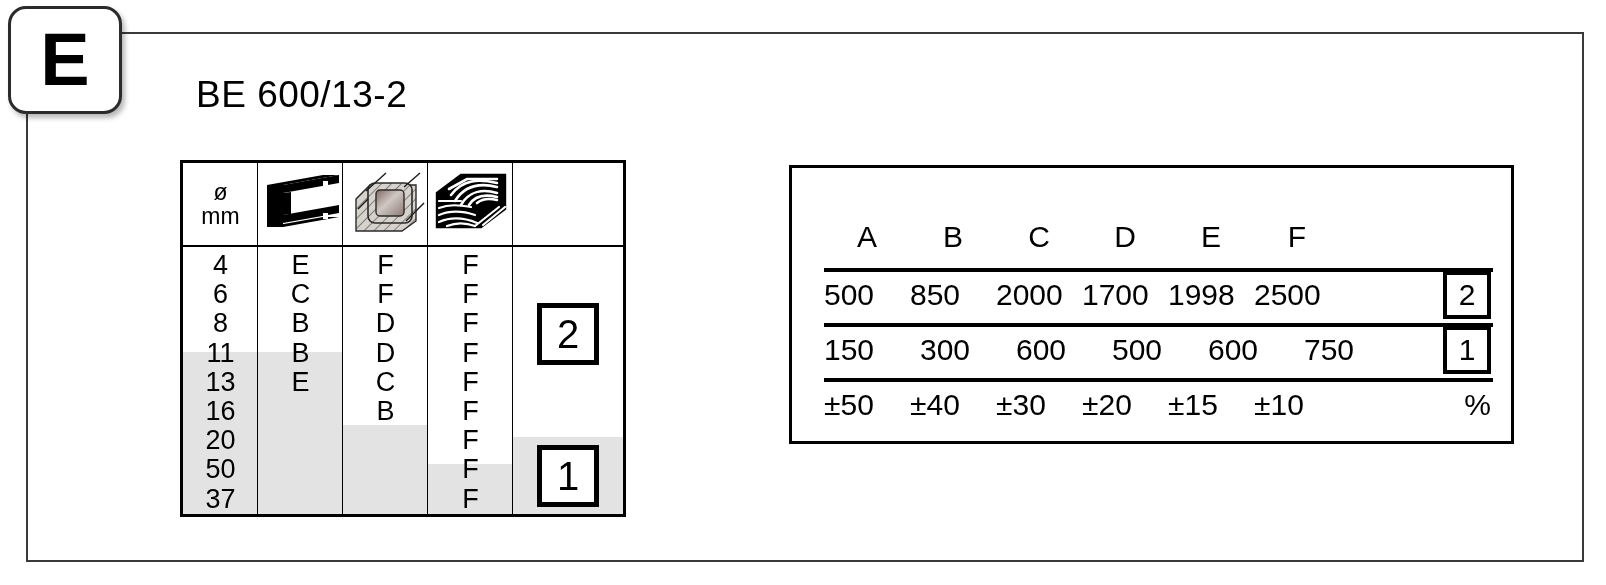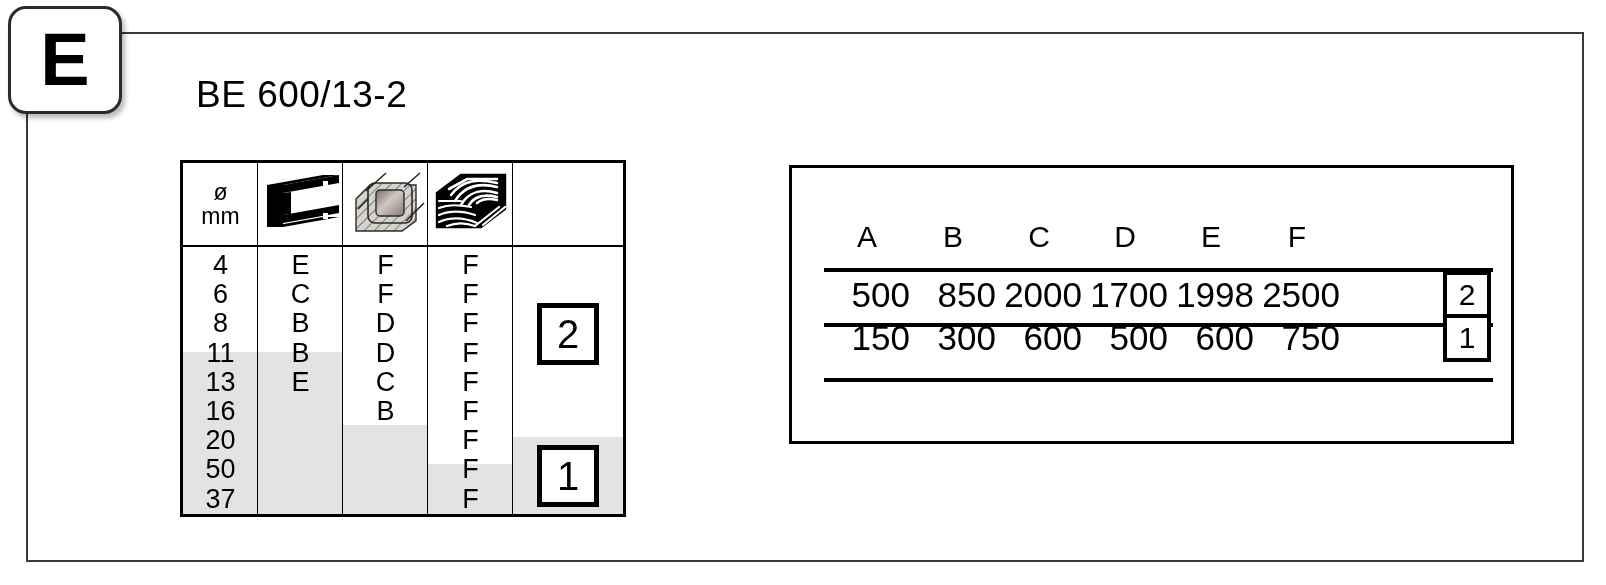--- a/index.html
+++ b/index.html
@@ -176,22 +176,22 @@
   .ref-row {
     position: absolute;
     left: 0;
     right: 0;
     height: 54px;
     display: flex;
     align-items: center;
   }
   .ref-cell {
     width: 86px;
-    text-align: right;
-    font-size: 35px;
+    text-align: left;
+    font-size: 30px;
     white-space: nowrap;
   }
   .ref-head-cell {
     width: 86px;
     text-align: center;
     font-size: 30px;
   }
   .ref-tail {
     position: absolute;
     right: 0;
@@ -395,31 +395,42 @@
         <div class="ref-cell">1700</div>
         <div class="ref-cell">1998</div>
         <div class="ref-cell">2500</div>
         <div class="ref-tail">
           <div class="ref-badge">2</div>
         </div>
       </div>
 
       <div class="ref-rule" style="top:155px;"></div>
 
-      <div class="ref-row" style="top:143px;">
+      <div class="ref-row" style="top:155px;gap:10px;">
         <div class="ref-cell">150</div>
         <div class="ref-cell">300</div>
         <div class="ref-cell">600</div>
         <div class="ref-cell">500</div>
         <div class="ref-cell">600</div>
         <div class="ref-cell">750</div>
         <div class="ref-tail">
           <div class="ref-badge">1</div>
         </div>
       </div>
 
       <div class="ref-rule" style="top:210px;"></div>
 
+      <div class="ref-row" style="top:210px;">
+        <div class="ref-cell">±50</div>
+        <div class="ref-cell">±40</div>
+        <div class="ref-cell">±30</div>
+        <div class="ref-cell">±20</div>
+        <div class="ref-cell">±15</div>
+        <div class="ref-cell">±10</div>
+        <div class="ref-tail">
+          <div class="ref-percent">%</div>
+        </div>
+      </div>
 
     </div>
   </div>
 
 </div>
 
 </body></html>

